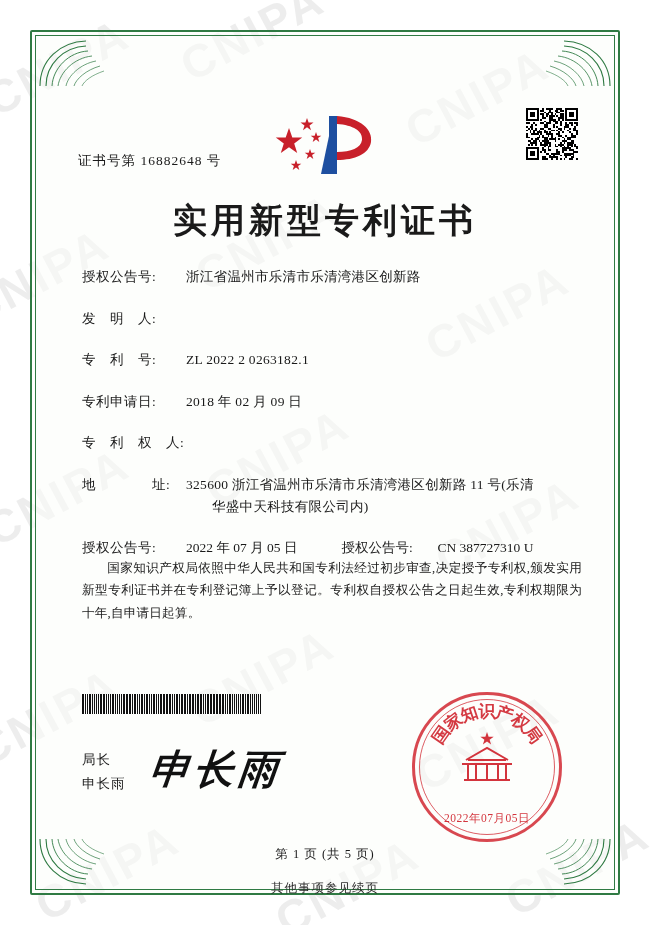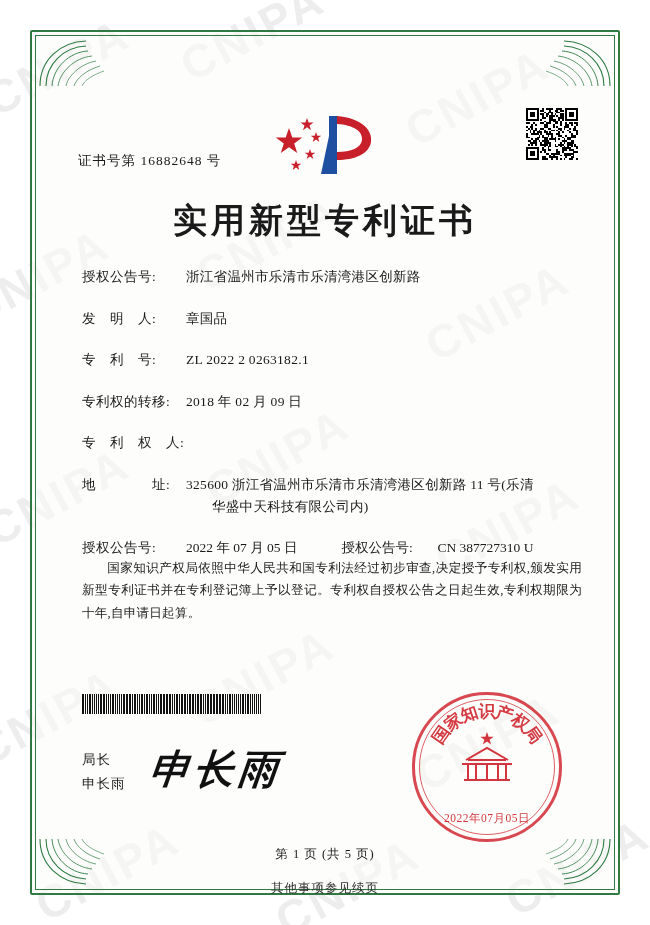--- a/index.html
+++ b/index.html
@@ -699,30 +699,29 @@
 
   <div class="fields">
 
     <div class="row">
       <div class="lbl">授权公告号:</div>
       <div class="val">浙江省温州市乐清市乐清湾港区创新路</div>
     </div>
 
     <div class="row">
       <div class="lbl">发　明　人:</div>
-      <div class="val">章国品</div>
     </div>
 
     <div class="row">
       <div class="lbl">专　利　号:</div>
       <div class="val">ZL 2022 2 0263182.1</div>
     </div>
 
     <div class="row">
-      <div class="lbl">专利权的转移:</div>
+      <div class="lbl">专利申请日:</div>
       <div class="val">2018 年 02 月 09 日</div>
     </div>
 
     <div class="row">
       <div class="lbl">专　利　权　人:</div>
     </div>
 
     <div class="row">
       <div class="lbl">地　　　　址:</div>
       <div class="val">

